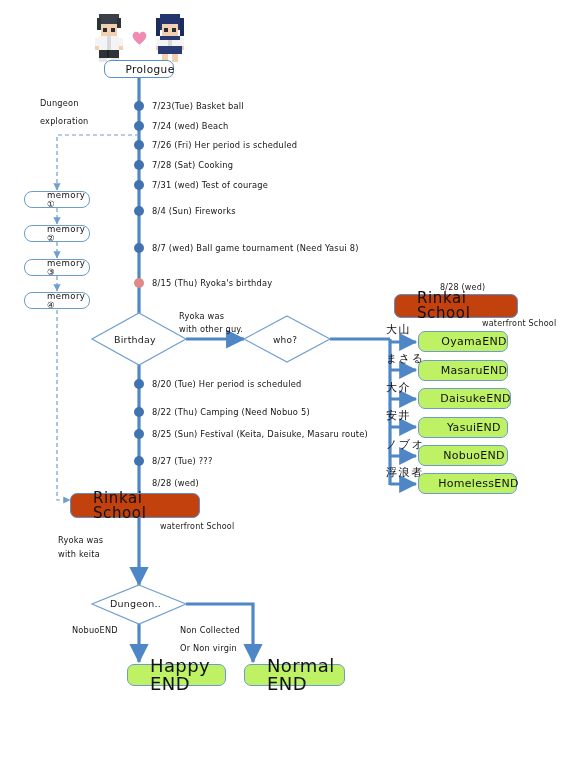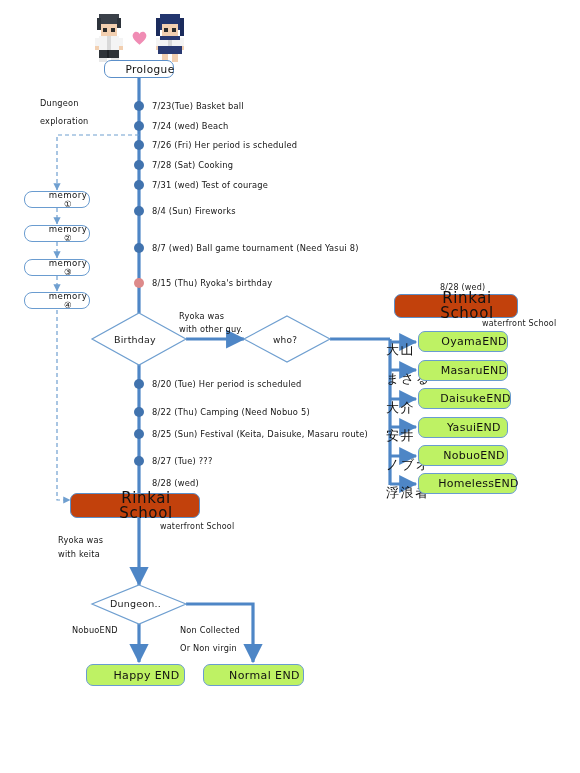--- a/index.html
+++ b/index.html
@@ -8,36 +8,36 @@
     font-family:"DejaVu Sans","Liberation Sans",sans-serif;
     background:#ffffff;
   }
   #stage{position:absolute;left:0;top:0;width:580px;height:773px;}
   svg.layer{position:absolute;left:0;top:0;width:580px;height:773px;overflow:visible;}
 
   
   .txt{position:absolute;white-space:pre;color:#1a1a1a;font-size:8.5px;letter-spacing:.2px;text-align:right;}
   .evt{font-size:8.3px;color:#141414;}
   .note{font-size:8.2px;color:#141414;}
-  .jp{font-size:13px;color:#111;letter-spacing:1.6px;
-      font-family:Liberation Mono, monospace;margin-top:19px;}
+  .jp{font-size:11px;color:#111;letter-spacing:1.6px;
+      font-family:Liberation Mono, monospace;}
   .sub{font-size:8px;color:#1a1a1a;}
   .small-date{font-size:8px;color:#1a1a1a;}
 
   
   .node{position:absolute;box-sizing:border-box;display:flex;
         align-items:center;justify-content:center;
         border:1.3px solid #5b8fc9;border-radius:7px;
-        color:#111;text-align:center;line-height:1;padding-left:22px;}
+        color:#111;text-align:left;line-height:1;padding-left:22px;}
   .node.blue{background:#bef264;border-color:#6a9cd0;}
   .node.mem{background:#ffffff;border-color:#6a9cd0;border-radius:8px;font-size:8.6px;letter-spacing:.4px;}
   .node.prologue{background:#ffffff;font-size:10.5px;letter-spacing:.4px;}
   .node.school{background:#c2410c;font-size:15px;letter-spacing:.6px;}
   .node.end{font-size:11px;letter-spacing:.3px;}
-  .node.bigend{font-size:11px;letter-spacing:.4px;}
+  .node.bigend{font-size:18px;letter-spacing:.4px;margin-left:41px;}
 
   
   .sprite{position:absolute;image-rendering:pixelated;}
   .heart{position:absolute;width:17px;height:16px;}
 </style>
 </head>
 <body>
 
 <div id="stage">
 

